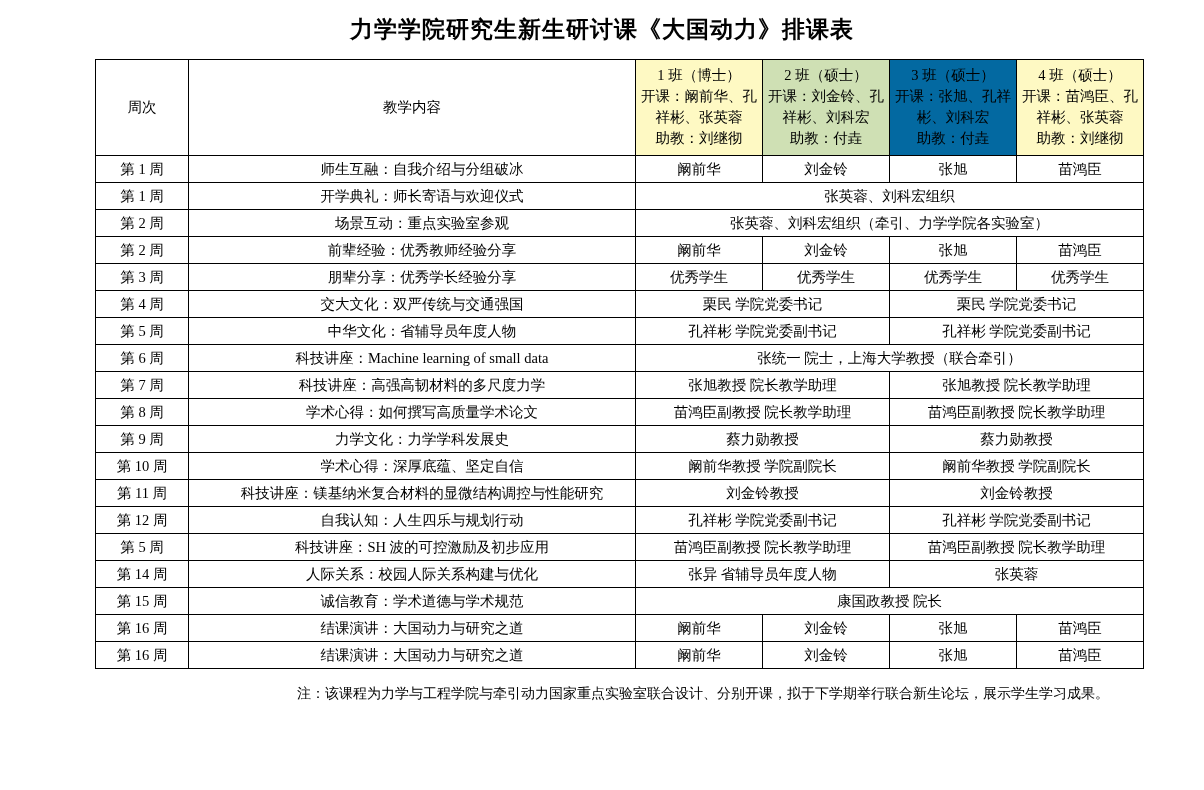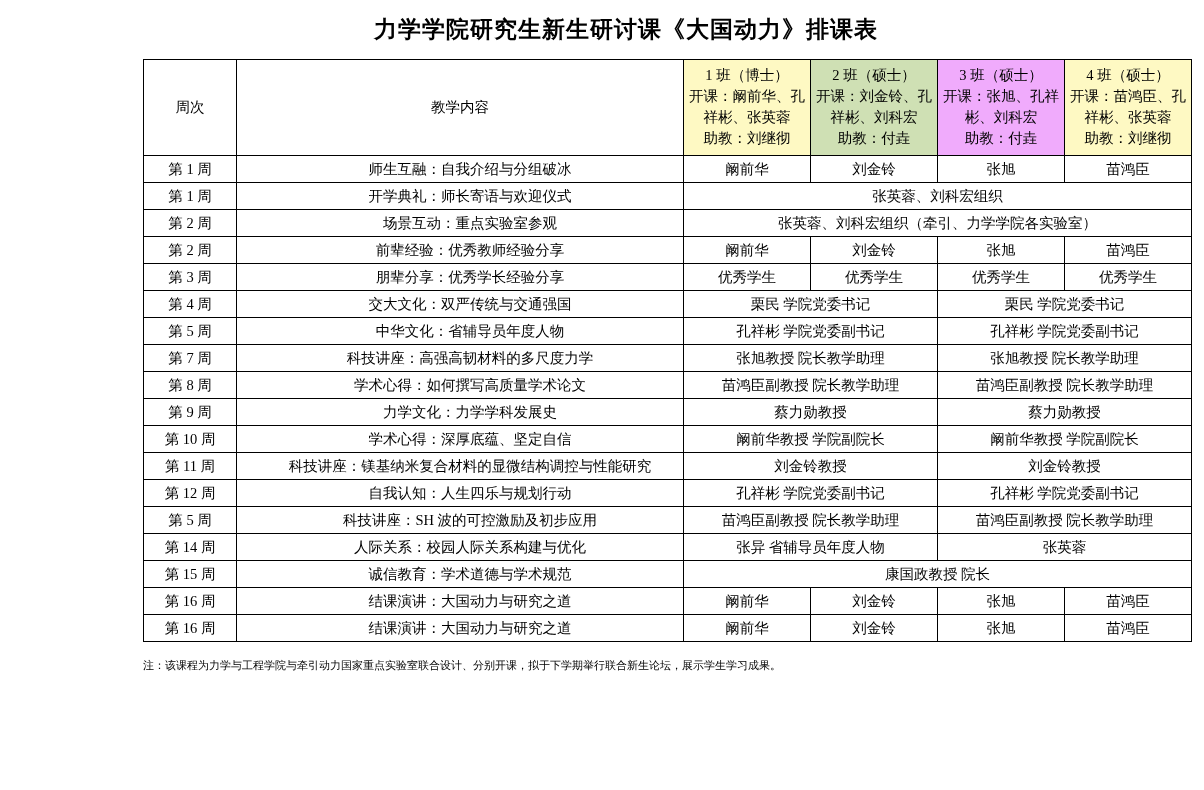--- a/index.html
+++ b/index.html
@@ -12,21 +12,20 @@
     height: 790px;
     font-family: "Liberation Serif", "DejaVu Serif", serif;
     color: #000000;
     overflow: hidden;
   }
   .page {
     position: relative;
     width: 1204px;
     height: 790px;
     box-sizing: border-box;
-    padding-left: 48px;
   }
   .doc-title {
     text-align: center;
     font-size: 23px;
     font-weight: bold;
     letter-spacing: 1px;
     padding-top: 14px;
     padding-bottom: 14px;
   }
   .table-wrap {
@@ -60,21 +59,21 @@
     text-align: center;
     padding: 5px 3px 6px 3px;
     line-height: 1.45;
     font-size: 13px;
   }
   .hdr-class .cls-name {
     font-weight: normal;
   }
   .c1 { background: #fef9c3; }
   .c2 { background: #cfe0b4; }
-  .c3 { background: #f0abfc; }
+  .c3 { background: #0369a1; }
   .c4 { background: #fef9c3; }
 
   td.week {
     text-align: center;
     height: 24px;
     padding: 1px 2px;
     font-size: 14.5px;
     margin-top: 32px;
   }
   td.content {
@@ -84,22 +83,22 @@
     white-space: nowrap;
   }
   td.cell {
     text-align: center;
     padding: 1px 2px;
     font-size: 14.5px;
     white-space: nowrap;
   }
   .footnote {
     padding: 16px 95px 0 95px;
-    font-size: 11px;
-    text-align: left;
+    font-size: 14px;
+    text-align: right;
   }
 </style>
 </head>
 <body>
 
 <div class="page">
 
   <div class="doc-title">力学学院研究生新生研讨课《大国动力》排课表</div>
 
   <div class="table-wrap">
@@ -171,20 +170,25 @@
             <td class="cell" colspan="2">栗民  学院党委书记</td>
             <td class="cell" colspan="2">栗民  学院党委书记</td>
           </tr>
           <tr>
             <td class="week">第 5 周</td>
             <td class="content">中华文化：省辅导员年度人物</td>
             <td class="cell" colspan="2">孔祥彬  学院党委副书记</td>
             <td class="cell" colspan="2">孔祥彬  学院党委副书记</td>
           </tr>
           <tr>
+            <td class="week">第 6 周</td>
+            <td class="content">科技讲座：Machine learning of small data</td>
+            <td class="cell" colspan="4">张统一  院士，上海大学教授（联合牵引）</td>
+          </tr>
+          <tr>
             <td class="week">第 7 周</td>
             <td class="content">科技讲座：高强高韧材料的多尺度力学</td>
             <td class="cell" colspan="2">张旭教授  院长教学助理</td>
             <td class="cell" colspan="2">张旭教授  院长教学助理</td>
           </tr>
           <tr>
             <td class="week">第 8 周</td>
             <td class="content">学术心得：如何撰写高质量学术论文</td>
             <td class="cell" colspan="2">苗鸿臣副教授  院长教学助理</td>
             <td class="cell" colspan="2">苗鸿臣副教授  院长教学助理</td>

